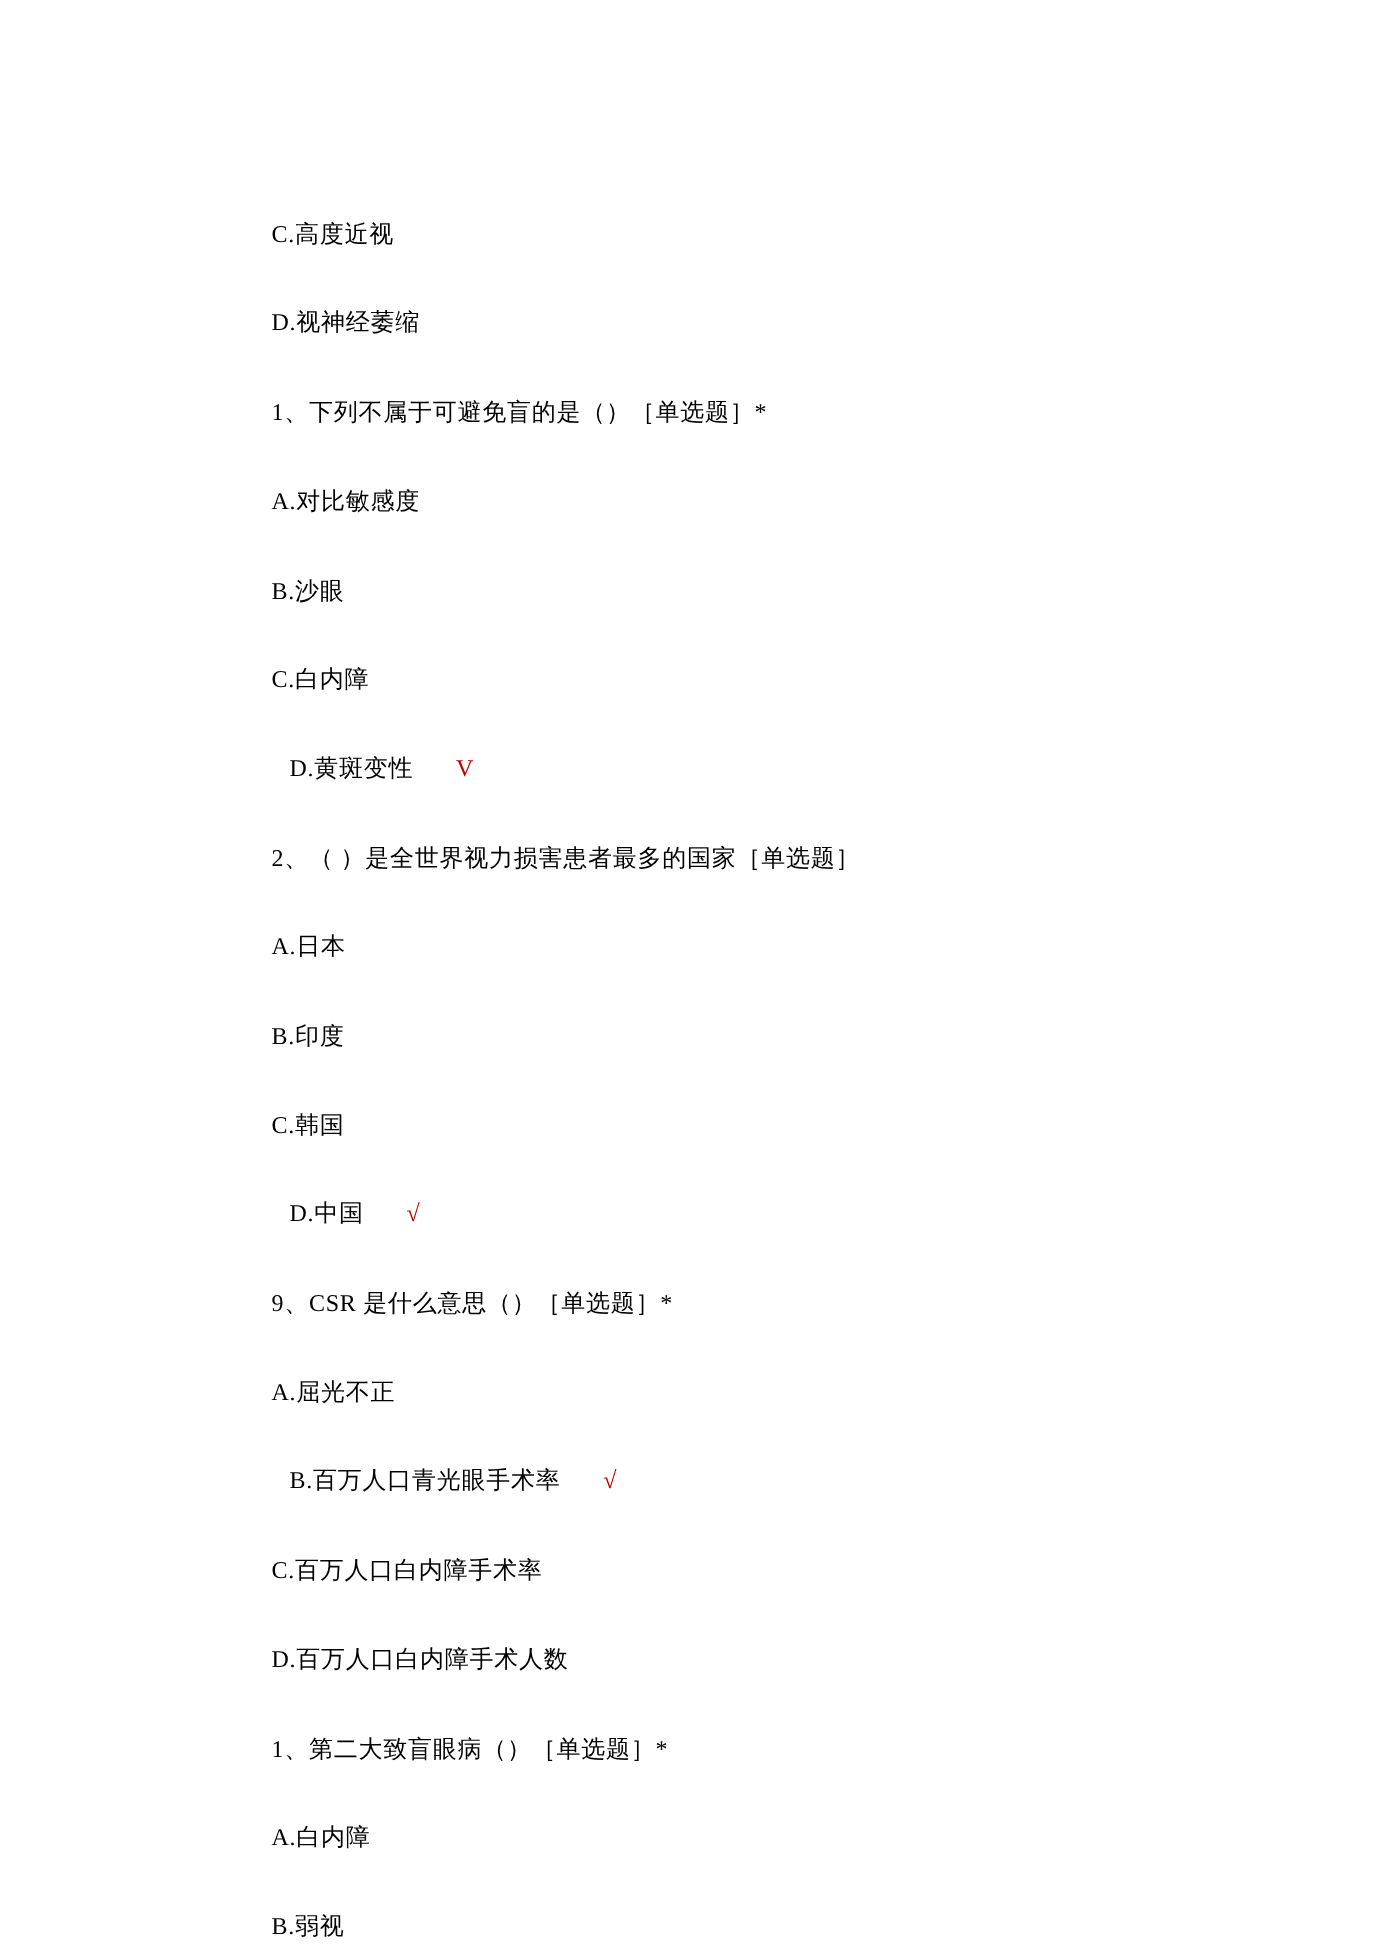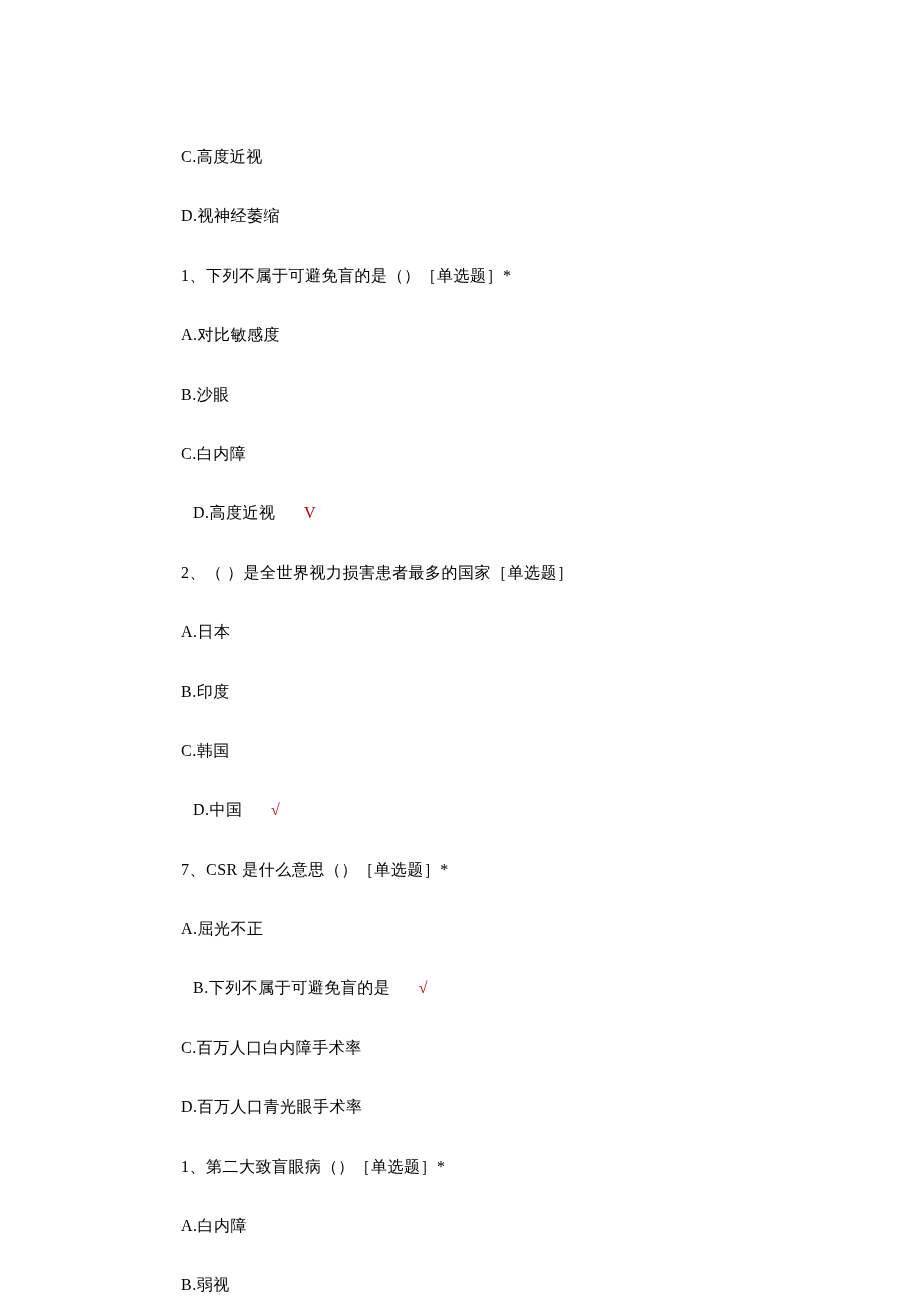--- a/index.html
+++ b/index.html
@@ -30,27 +30,27 @@
   </style>
 </head>
 <body>
 
 <div class="line">C.高度近视</div>
 <div class="line">D.视神经萎缩</div>
 <div class="line">1、下列不属于可避免盲的是（）［单选题］*</div>
 <div class="line">A.对比敏感度</div>
 <div class="line">B.沙眼</div>
 <div class="line">C.白内障</div>
-<div class="line"><span>D.高度近视 </span><span class="red">V</span></div>
+<div class="line"><span>D.黄斑变性 </span><span class="red">V</span></div>
 <div class="line">2、（ ）是全世界视力损害患者最多的国家［单选题］</div>
 <div class="line">A.日本</div>
 <div class="line">B.印度</div>
 <div class="line">C.韩国</div>
 <div class="line"><span>D.中国 </span><span class="red">√</span></div>
-<div class="line">7、CSR 是什么意思（）［单选题］*</div>
+<div class="line">9、CSR 是什么意思（）［单选题］*</div>
 <div class="line">A.屈光不正</div>
-<div class="line"><span>B.下列不属于可避免盲的是 </span><span class="red">√</span></div>
+<div class="line"><span>B.百万人口青光眼手术率 </span><span class="red">√</span></div>
 <div class="line">C.百万人口白内障手术率</div>
-<div class="line">D.百万人口青光眼手术率</div>
+<div class="line">D.百万人口白内障手术人数</div>
 <div class="line">1、第二大致盲眼病（）［单选题］*</div>
 <div class="line">A.白内障</div>
 <div class="line">B.弱视</div>
 <div class="line"><span>C.青光眼 </span><span class="red">V</span></div>
 
 </body></html>

